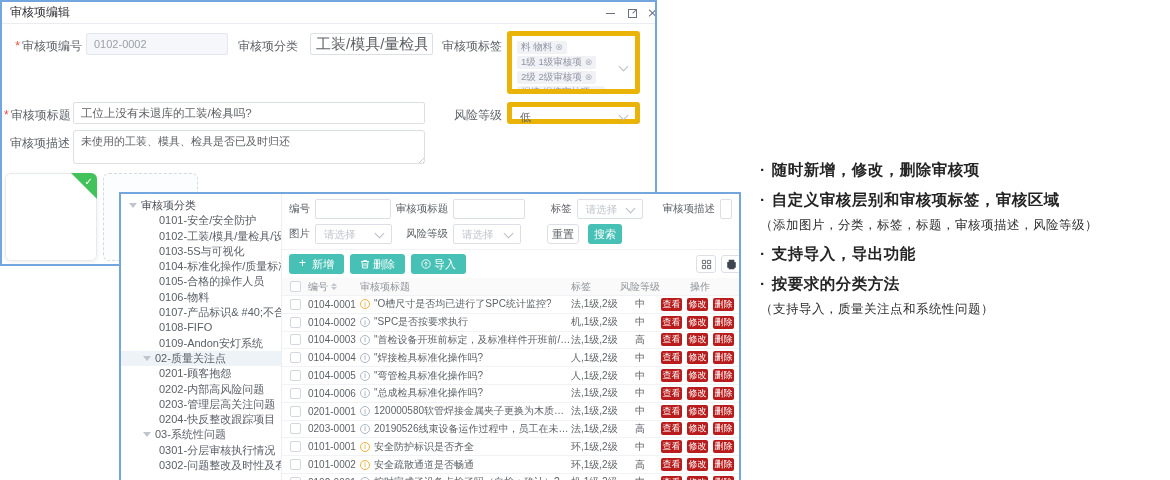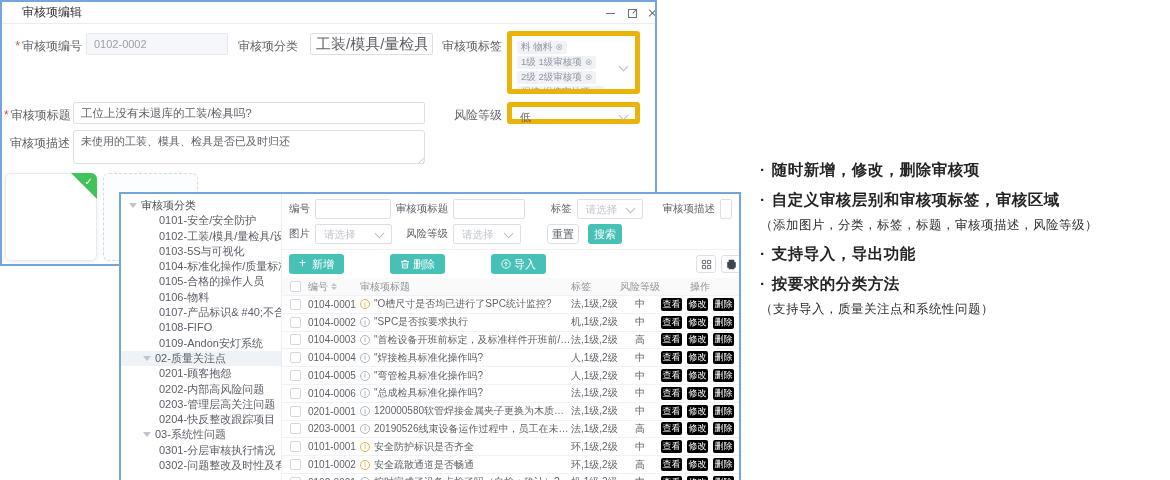--- a/index.html
+++ b/index.html
@@ -4,21 +4,21 @@
 <style>
   * { margin:0; padding:0; box-sizing:border-box; }
   html,body { width:1170px; height:480px; overflow:hidden; background:#fff;
     font-family:"Liberation Sans","DejaVu Sans",sans-serif; }
   .stage { position:relative; width:1170px; height:480px; background:#fff; overflow:hidden; }
 
   
   .dialog { position:absolute; left:0; top:0; width:657px; height:266px;
     background:#fff; border:2px solid #74a6de; z-index:1; overflow:hidden; }
   .dlg-titlebar { position:relative; height:22px; border-bottom:1px solid #e9ecf0;
-    display:flex; align-items:center; padding:0 20px; }
+    display:flex; align-items:center; padding:0 8px; }
   .dlg-title { font-size:12px; color:#303133; }
   .dlg-controls { position:absolute; right:2px; top:0; height:22px; display:flex; align-items:center; gap:11px; }
   .wc { width:10px; height:10px; position:relative; display:inline-block; cursor:pointer; }
   .wc-min::after { content:""; position:absolute; left:0; right:1px; top:5px; border-top:1.5px solid #6b7280; }
   .wc-max::after { content:""; position:absolute; left:1px; top:1px; width:7px; height:7px; border:1.2px solid #6b7280; }
   .wc-max::before { content:""; position:absolute; right:0; top:3px; width:5px; height:1.2px; background:#6b7280; transform:rotate(-45deg); }
   .wc-close { margin-right:-5px; }
   .wc-close::before,.wc-close::after { content:""; position:absolute; left:4px; top:0; height:10px; width:1.4px; background:#6b7280; }
   .wc-close::before { transform:rotate(45deg); } .wc-close::after { transform:rotate(-45deg); }
 
@@ -79,21 +79,21 @@
   .s-input { height:20px; border:1px solid #dcdfe6; border-radius:2px; font-size:10.5px;
     color:#606266; padding:0 5px; outline:none; background:#fff; font-family:inherit; min-width:0; }
   .s-select { position:relative; height:20px; border:1px solid #dcdfe6; border-radius:2px; background:#fff; }
   .s-select .select-value { line-height:18px; font-size:10.5px; color:#c0c4cc; }
   .btn { display:inline-flex; align-items:center; justify-content:center; border-radius:3px;
     font-size:11px; cursor:pointer; font-family:inherit; border:1px solid transparent; }
   .btn-plain { background:#fff; border-color:#dcdfe6; color:#5f6368; width:32px; height:20px; }
   .btn-teal { background:#47c1b5; color:#fff; }
   .btn-search { width:34px; height:20px; }
 
-  .toolbar { display:flex; align-items:center; padding:4px 7px; flex:none;gap:40px; }
+  .toolbar { display:flex; align-items:center; padding:4px 7px; flex:none; }
   .tb-btn { height:20px; padding:0 9px; margin-right:6px; gap:3px; }
   .tb-ico { display:inline-flex; width:10px; height:10px; }
   .plus-ico::before { content:"+"; font-size:12px; line-height:9px; }
   .tool-mini { margin-left:auto; display:flex; align-items:center; }
   .mini-btn { width:20px; height:18px; border:1px solid #dcdfe6; border-radius:3px; background:#fff;
     display:flex; align-items:center; justify-content:center; cursor:pointer; }
   .mini-btn + .mini-btn { margin-left:5px; margin-right:-9px; }
 
   .grid { flex:1; display:flex; flex-direction:column; min-width:0; overflow:hidden; }
   .g-row { display:flex; align-items:center; border-bottom:1px solid #f0f2f5; flex:none; }
@@ -110,21 +110,21 @@
   .sort { display:inline-flex; flex-direction:column; margin-left:3px; vertical-align:middle; gap:1px; }
   .sort i { width:0; height:0; border-left:3px solid transparent; border-right:3px solid transparent; display:block; }
   .sort .up { border-bottom:3.5px solid #c0c4cc; }
   .sort .dn { border-top:3.5px solid #c0c4cc; }
   .info-ico { width:10px; height:10px; border-radius:50%; flex:none; margin-right:4px;
     display:inline-flex; align-items:center; justify-content:center; font-size:7px; font-style:normal; }
   .info-ico::after { content:"i"; }
   .info-ico.gray { border:1px solid #aab7c4; color:#8a97a5; }
   .info-ico.yellow { border:1px solid #e8b33c; color:#e0a32e; }
   .act-btn { width:22px; height:13px; line-height:13px; font-size:9px; text-align:center;
-    border-radius:2px; background:#000000; color:#fff; margin-right:5px; cursor:pointer; }
+    border-radius:2px; background:#b91c1c; color:#fff; margin-right:5px; cursor:pointer; }
 
   
   .notes { position:absolute; left:760px; top:160px; width:410px; z-index:0; }
   .note-bullet { font-size:15.5px; font-weight:600; color:#242424; margin-bottom:9px; letter-spacing:.5px; }
   .note-bullet::before { content:"·"; font-weight:700; margin-right:6px; }
   .note-sub { font-size:12.5px; color:#2e2e2e; margin:-3px 0 10px 0; letter-spacing:.5px; }
 </style>
 </head>
 <body>
 

